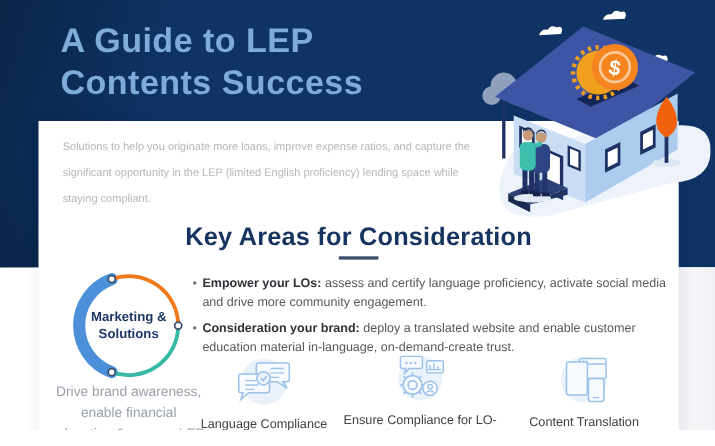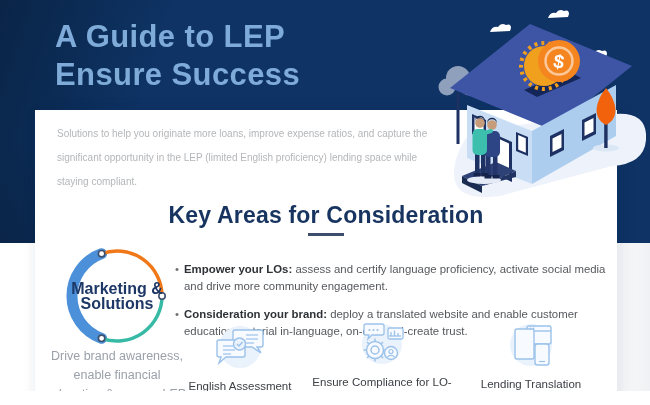--- a/index.html
+++ b/index.html
@@ -30,26 +30,26 @@
     font-size:10px; line-height:24px; color:#b4b6b9; }
 
   .kheading { position:absolute; left:0; top:92px; width:100%; text-align:center;
     font-size:23px; font-weight:bold; color:#17335f; letter-spacing:.2px; }
   .kunderline { position:absolute; left:50%; top:123px; width:36px; height:3px;
     margin-left:-18px; background:#3e4e6d; }
 
   .donut-wrap { position:absolute; left:22px; top:126px; width:120px; height:120px; }
   .donut-label { position:absolute; left:22px; top:126px; width:120px; height:120px;
     display:flex; flex-direction:column; align-items:center; justify-content:center;
-    font-size:16px; font-weight:bold; color:#1d3766; line-height:15px; text-align:center; }
+    font-size:12px; font-weight:bold; color:#1d3766; line-height:15px; text-align:center; }
   .circle-caption { position:absolute; left:12px; top:237px; width:140px; text-align:center;
     font-size:12.5px; line-height:19px; color:#9aa1aa; }
 
   .bullets { position:absolute; left:140px; top:140px; width:448px; }
-  .bullet { font-size:11.4px; line-height:17px; color:#55585c; margin-bottom:7px; padding-left:9px; position:relative;margin-top:11px; }
+  .bullet { font-size:11.4px; line-height:17px; color:#55585c; margin-bottom:7px; padding-left:9px; position:relative; }
   .bullet::before { content:"\2022"; position:absolute; left:0; top:0; color:#6b6e73; }
   .bullet b { color:#2e3236; }
 
   .service { position:absolute; text-align:center; }
   .svc1 { left:125px; top:210px; width:160px; }
   .svc2 { left:277px; top:206px; width:140px; }
   .svc3 { left:426px; top:208px; width:140px; }
   .svc-icon { height:54px; display:flex; align-items:center; justify-content:center; margin-bottom:5px; }
   .svc-title { font-size:11.5px; color:#3d4045; line-height:14px; }
   .svc-sub { font-size:8px; font-weight:normal; color:#5d6065; margin-top:2px; }
@@ -59,21 +59,21 @@
 </head>
 <body>
 
 <div class="stage">
 
   <div class="navy"></div>
   <div class="right-strip"></div>
 
   <div class="title">
     <div>A Guide to LEP</div>
-    <div>Ensure Success</div>
+    <div>Contents Success</div>
   </div>
 
   <div class="card">
 
     <div class="intro">Solutions to help you originate more loans, improve expense ratios, and capture the significant opportunity in the LEP (limited English proficiency) lending space while staying compliant.</div>
 
     <div class="kheading">Key Areas for Consideration</div>
     <div class="kunderline"></div>
 
     <div class="donut-wrap">
@@ -116,21 +116,21 @@
               <line x1="33" y1="16" x2="45" y2="16"></line>
               <line x1="33" y1="20" x2="41" y2="20"></line>
             <line x1="10" y1="23" x2="20" y2="23"></line>
               <line x1="10" y1="27" x2="22" y2="27"></line>
               <line x1="10" y1="31" x2="18" y2="31"></line>
           </g>
           <circle cx="26.5" cy="21" r="6" fill="#eaf2fc" stroke="#9cc2ea" stroke-width="1.4"></circle>
           <path d="M24 21 l2 2 l3.5 -4" fill="none" stroke="#9cc2ea" stroke-width="1.4"></path>
         </svg>
       </div>
-      <div class="svc-title">English Assessment</div>
+      <div class="svc-title">Language Compliance</div>
       <div class="svc-sub">for your bilingual representatives</div>
     </div>
 
     <div class="service svc2">
       <div class="svc-icon">
         <svg width="48" height="48" viewBox="0 0 48 48">
           <circle cx="24" cy="25" r="20" fill="#eaf2fc"></circle>
           <g fill="#f7fbff" stroke="#9cc2ea" stroke-width="1.3">
             <path d="M8 5 h16 a2 2 0 0 1 2 2 v7 a2 2 0 0 1 -2 2 h-10 l-4 4 1 -4 h-3 a2 2 0 0 1 -2 -2 v-7 a2 2 0 0 1 2 -2 z"></path>
             <rect x="30" y="9" width="15" height="11" rx="1.5"></rect>
@@ -174,21 +174,21 @@
             <rect x="20" y="6" width="24" height="18" rx="2"></rect>
             <line x1="20" y1="11" x2="44" y2="11"></line>
             <rect x="8" y="9" width="19" height="30" rx="2"></rect>
             <rect x="28" y="24" width="14" height="21" rx="2.5"></rect>
           </g>
           <circle cx="23.5" cy="8.5" r=".9" fill="#9cc2ea"></circle>
             <circle cx="26.5" cy="8.5" r=".9" fill="#9cc2ea"></circle>
           <line x1="32" y1="41.5" x2="38" y2="41.5" stroke="#9cc2ea" stroke-width="1.2"></line>
         </svg>
       </div>
-      <div class="svc-title">Lending Translation</div>
+      <div class="svc-title">Content Translation</div>
     </div>
 
   </div>
 
   <svg class="house" viewBox="0 0 226 194">
 
     <g fill="#fff">
       <path d="M70 24 q2 -6 8 -5 q3 -5 8 -2 q5 -2 5 3 l-1 3 z"></path>
       <path d="M128 10 q2 -6 8 -5 q3 -5 8 -2 q5 -2 5 3 l-1 3 z"></path>
       <path d="M166 50 q2 -6 8 -5 q3 -5 8 -2 q5 -2 5 3 l-1 3 z"></path>

